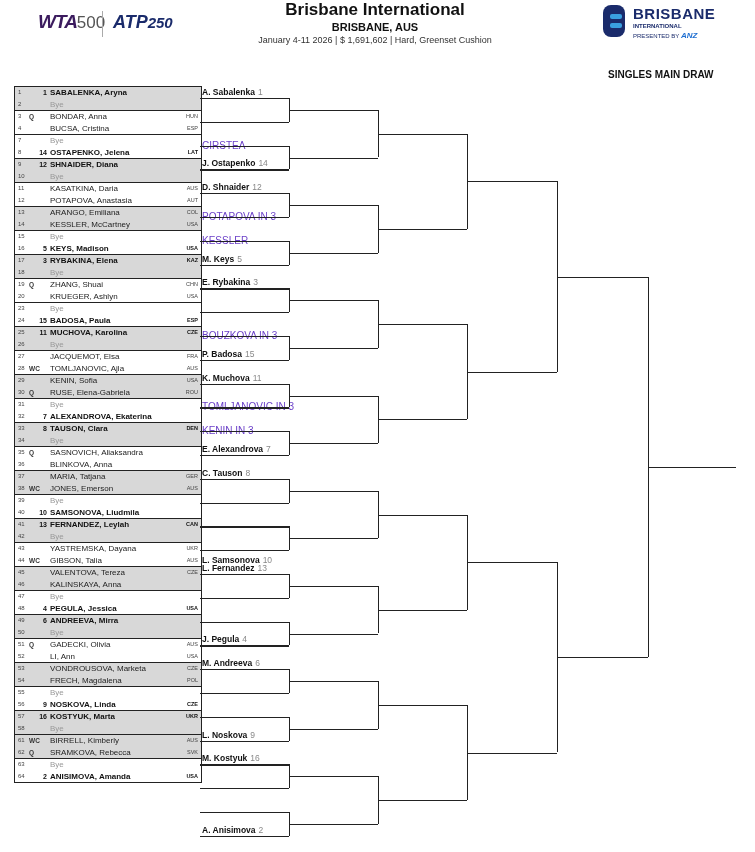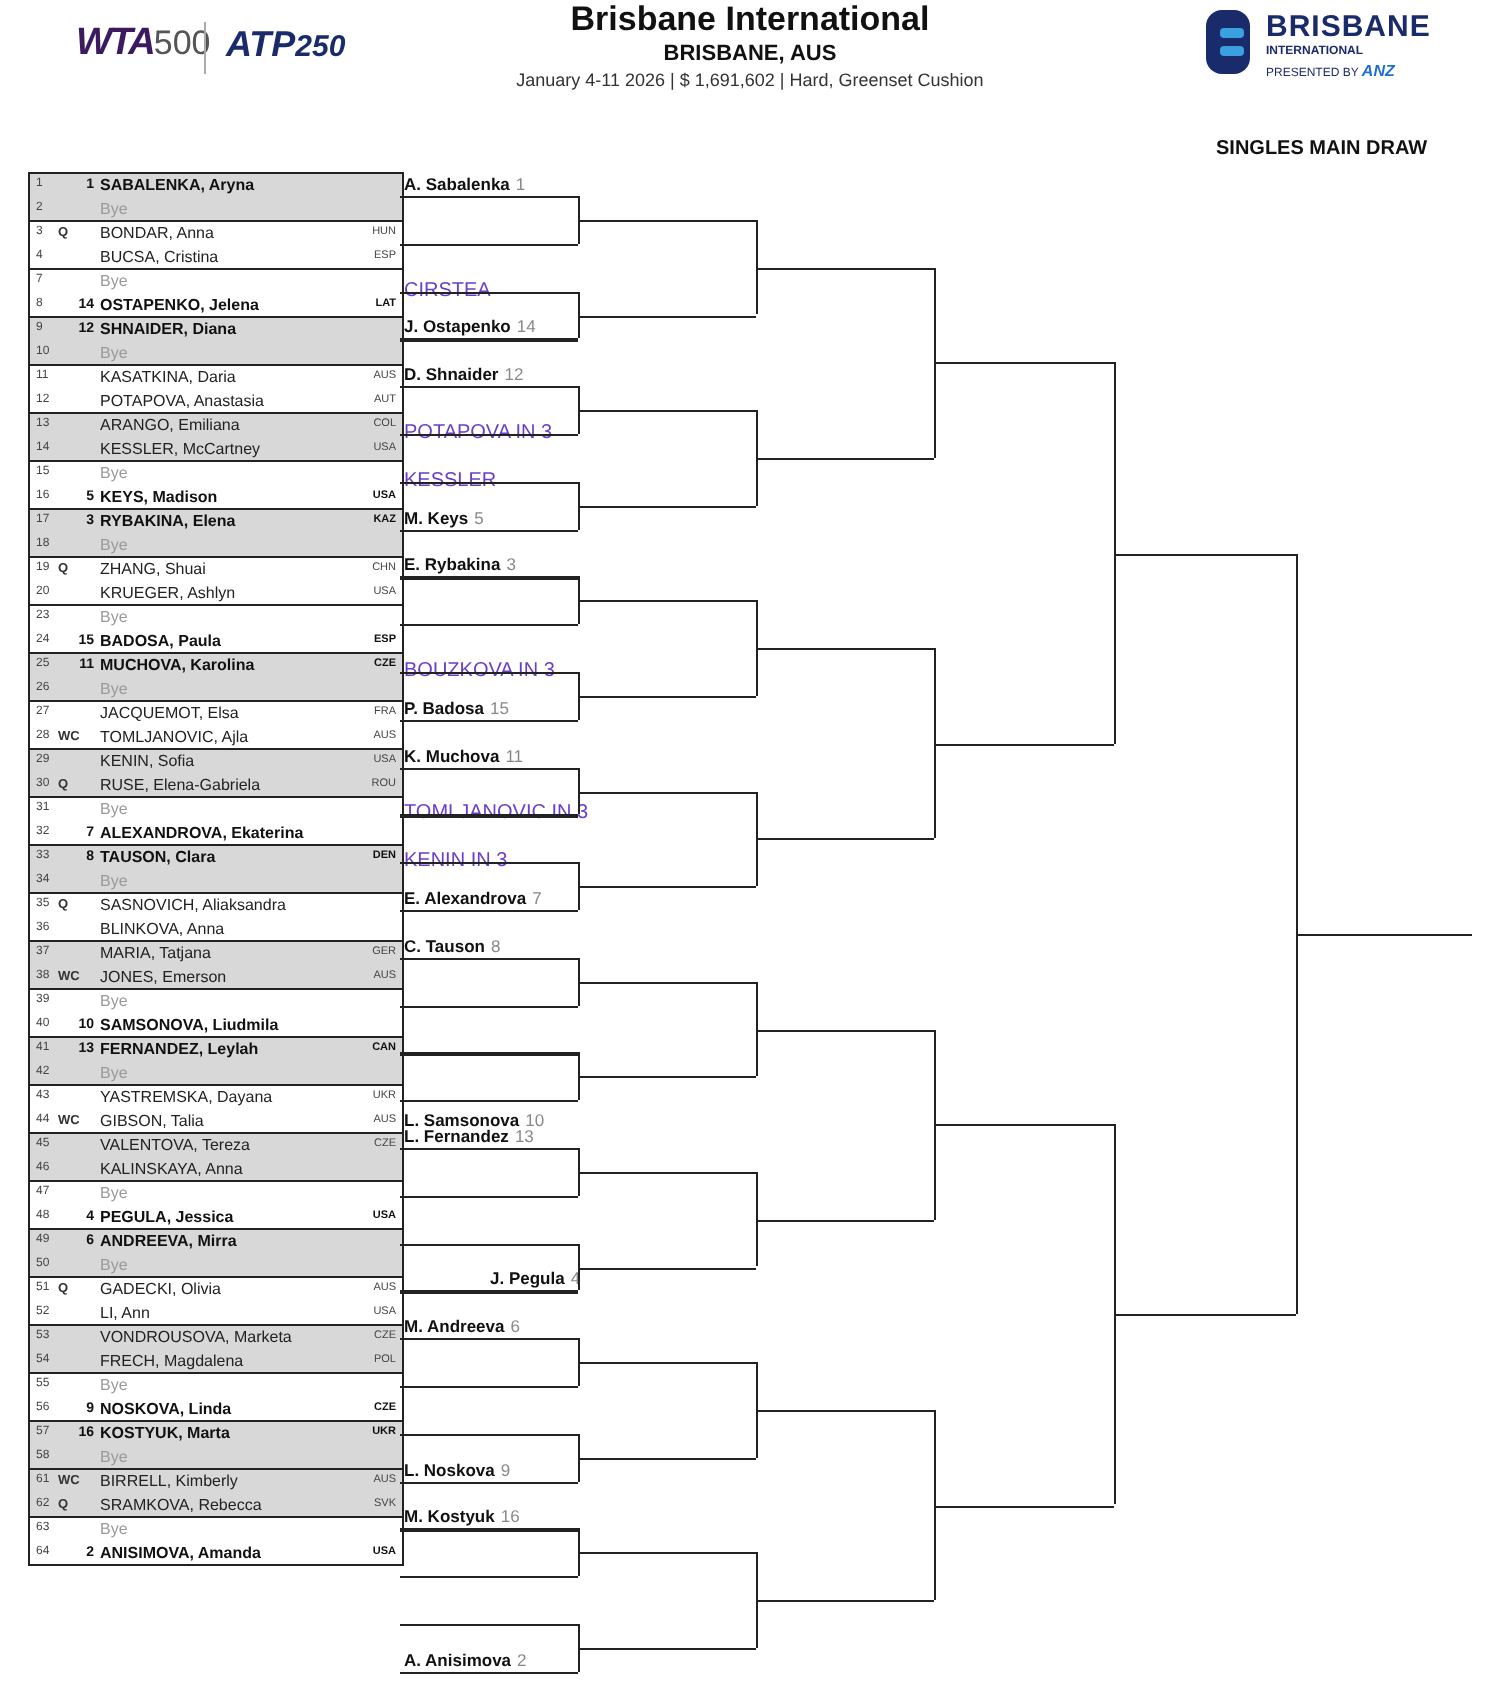--- a/index.html
+++ b/index.html
@@ -552,21 +552,21 @@
     <div class="abs r2 pending" style="top: 401.4px;"><span>TOMLJANOVIC IN 3</span></div>
     <div class="abs r2 pending" style="top: 425.2px;"><span>KENIN IN 3</span></div>
     <div class="abs r2" style="top: 444px;"><span>E. Alexandrova</span><span class="sd">7</span></div>
     <div class="abs r2" style="top: 467.8px;"><span>C. Tauson</span><span class="sd">8</span></div>
     <div class="abs r2" style="top: 491.6px;"><span></span></div>
     <div class="abs r2" style="top: 515.4px;"><span></span></div>
     <div class="abs r2" style="top: 539.2px; margin-top: 16px;"><span>L. Samsonova</span><span class="sd">10</span></div>
     <div class="abs r2" style="top: 563px;"><span>L. Fernandez</span><span class="sd">13</span></div>
     <div class="abs r2" style="top: 586.8px;"><span></span></div>
     <div class="abs r2" style="top: 610.6px;"><span></span></div>
-    <div class="abs r2" style="top: 634.4px; margin-left: 43px;"><span>J. Pegula</span><span class="sd">4</span></div>
+    <div class="abs r2" style="top: 634.4px;"><span>J. Pegula</span><span class="sd">4</span></div>
     <div class="abs r2" style="top: 658.2px;"><span>M. Andreeva</span><span class="sd">6</span></div>
     <div class="abs r2" style="top: 682px;"><span></span></div>
     <div class="abs r2" style="top: 705.8px;"><span></span></div>
     <div class="abs r2" style="top: 729.6px;"><span>L. Noskova</span><span class="sd">9</span></div>
     <div class="abs r2" style="top: 753.4px;"><span>M. Kostyuk</span><span class="sd">16</span></div>
     <div class="abs r2" style="top: 777.2px;"><span></span></div>
     <div class="abs r2" style="top: 801px;"><span></span></div>
     <div class="abs r2" style="top: 824.8px;"><span>A. Anisimova</span><span class="sd">2</span></div>
   </div>
 <div id="lines">

